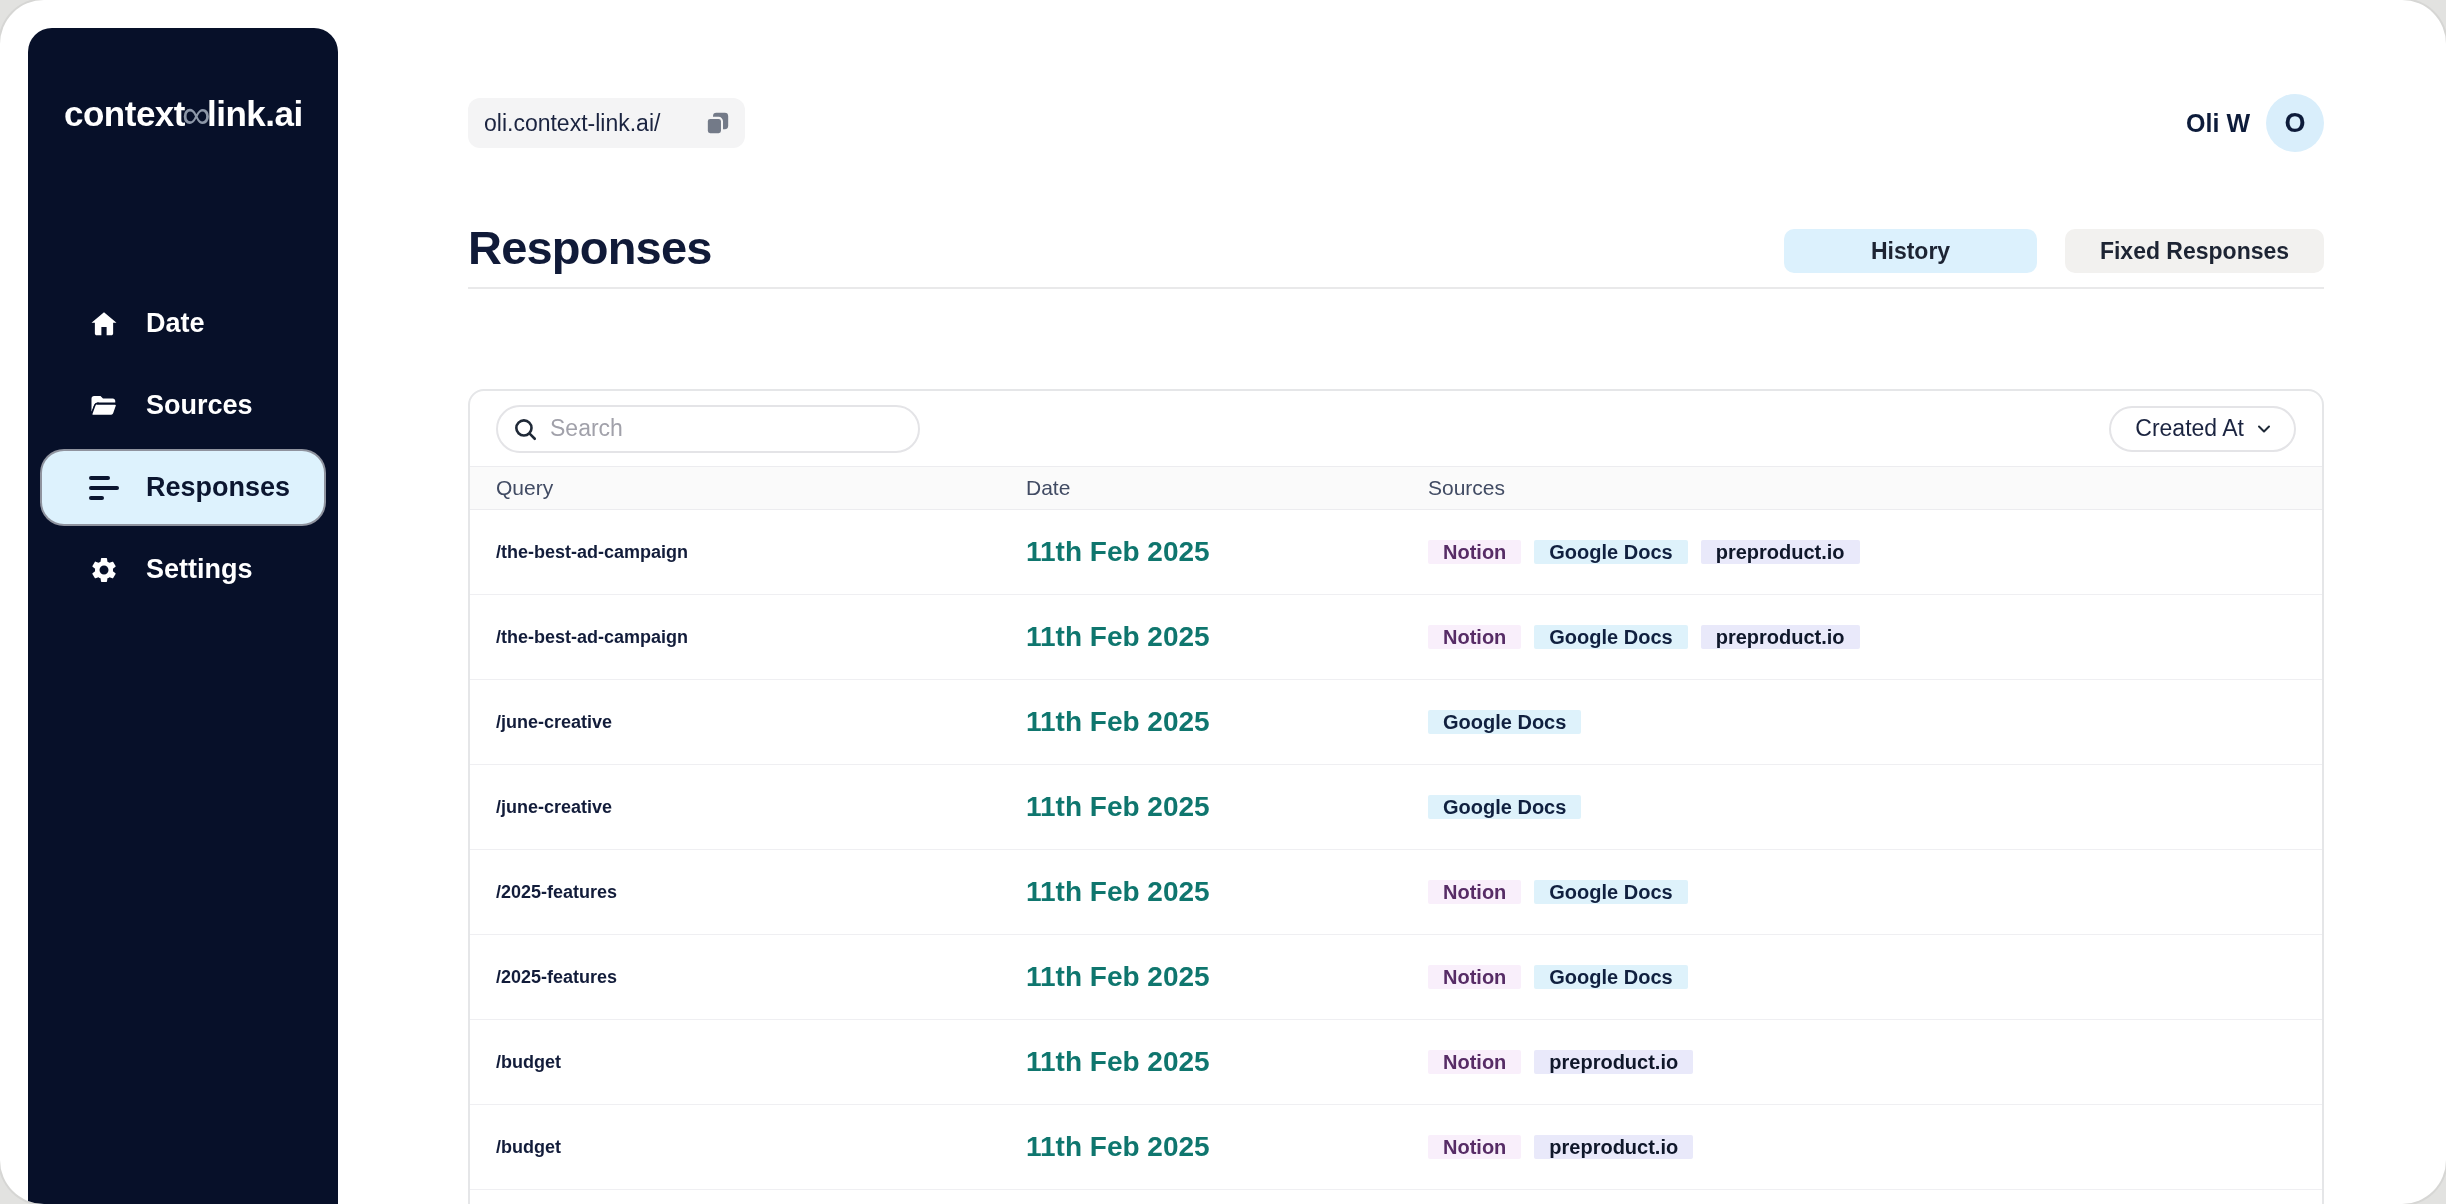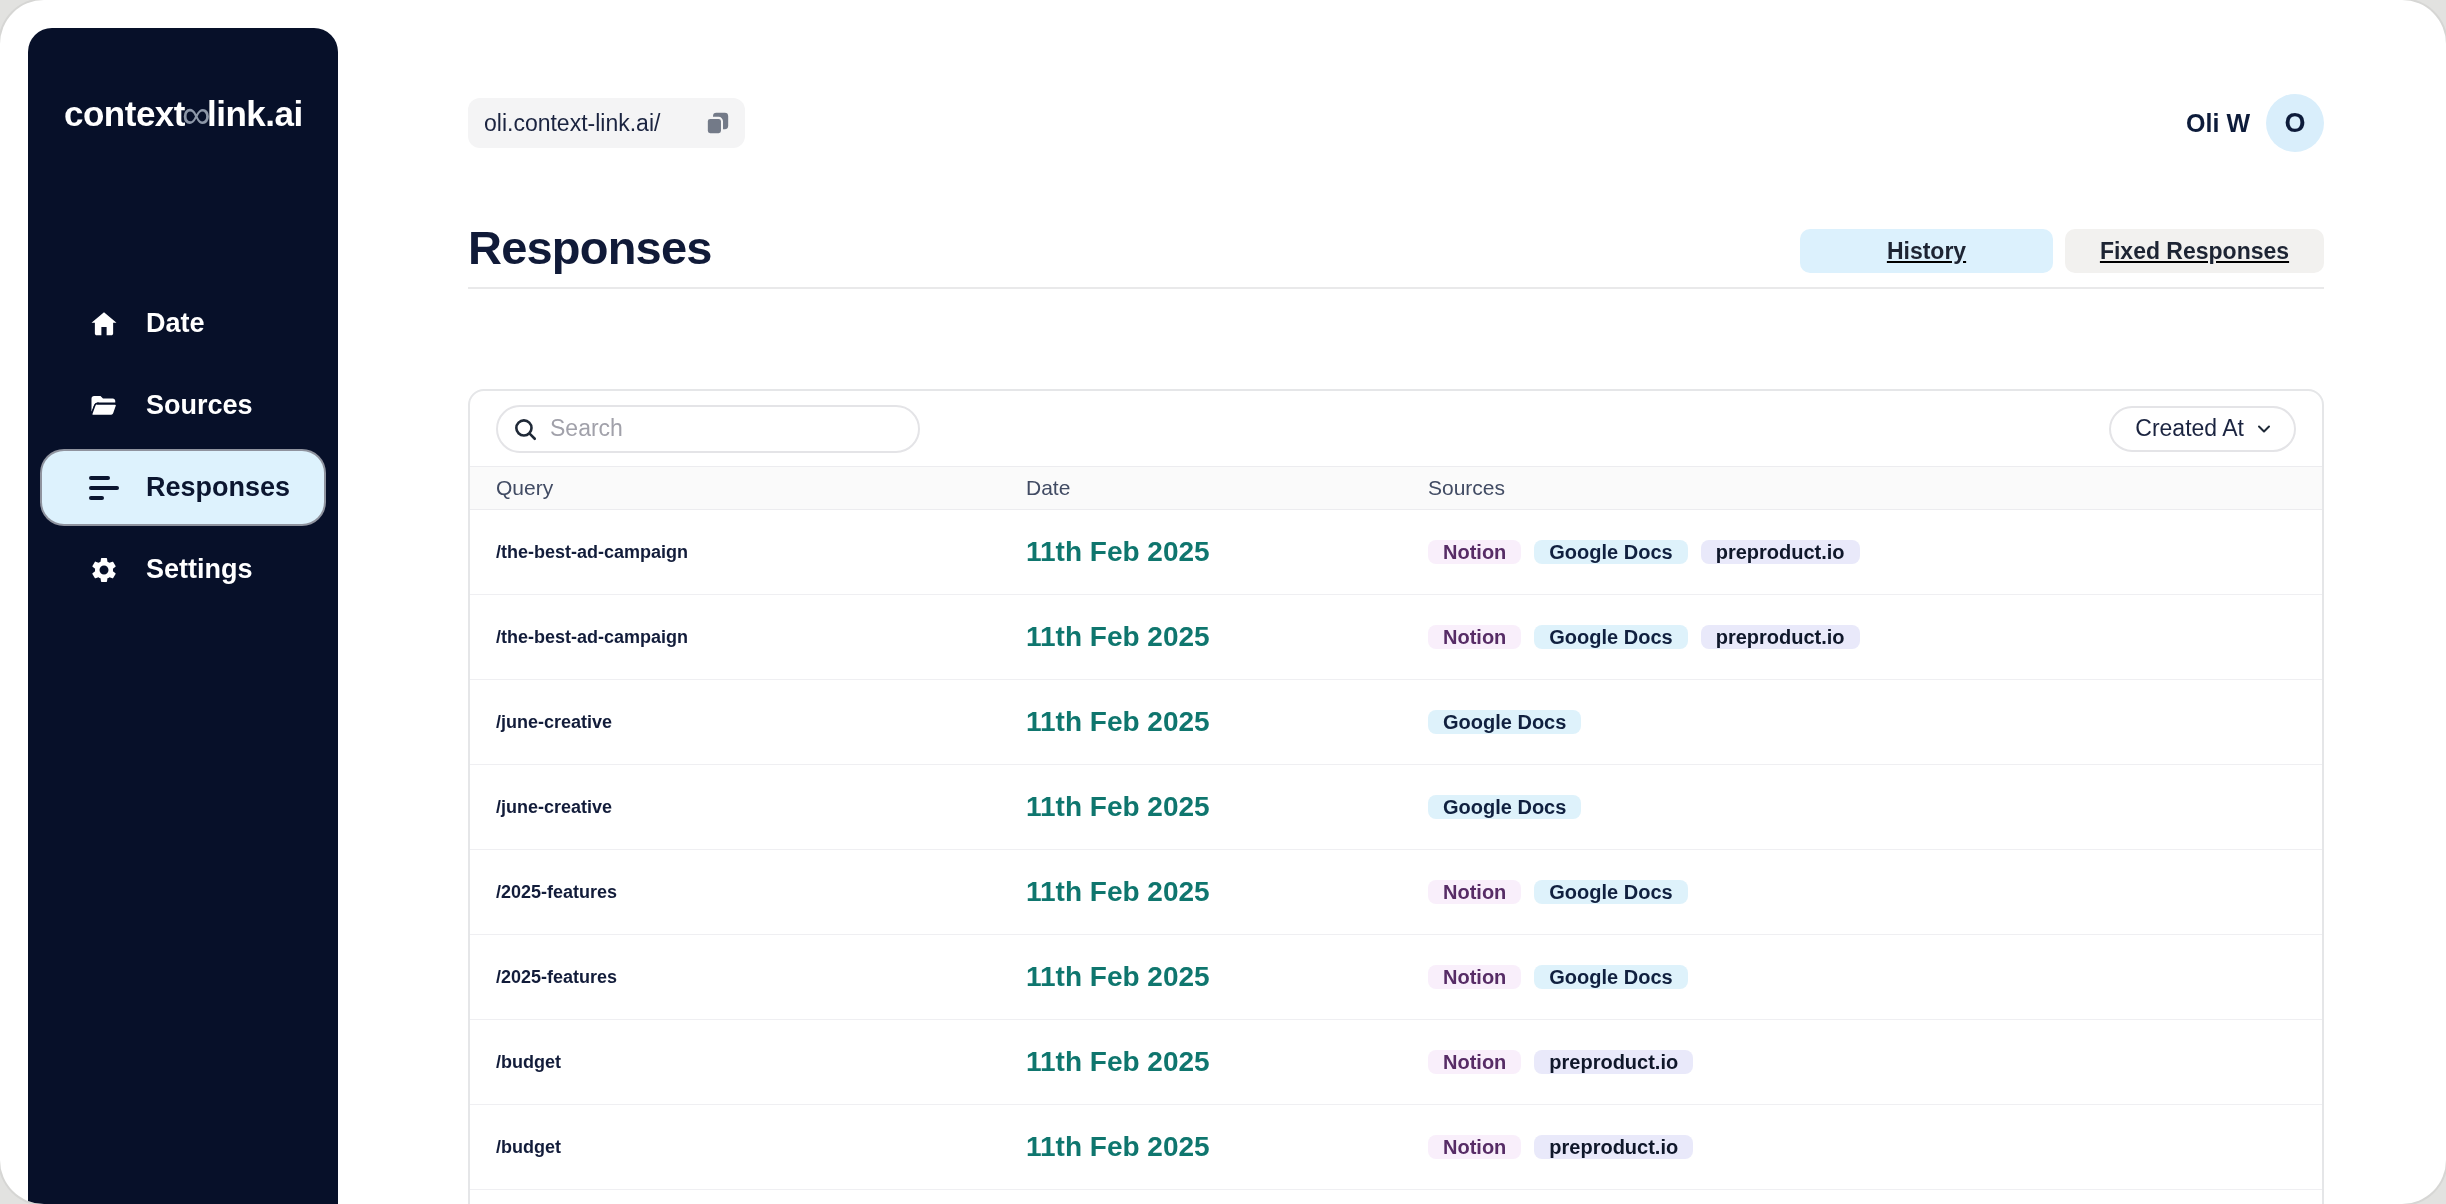--- a/index.html
+++ b/index.html
@@ -25,21 +25,21 @@
 
   .topbar { margin-top:94px; display:flex; align-items:center; justify-content:space-between; }
   .urlbar { display:flex; align-items:center; justify-content:space-between; width:277px; height:50px; background:#f4f4f5; border-radius:12px; padding:0 14px 0 16px; }
   .urlbar .url { font-size:23px; font-weight:500; color:#1b2440; }
   .user { display:flex; align-items:center; gap:16px; }
   .user .uname { font-size:25px; font-weight:700; color:#0d1b3a; }
   .avatar { width:58px; height:58px; border-radius:50%; background:#d9eefb; display:flex; align-items:center; justify-content:center; font-size:27px; font-weight:700; color:#0d1b3a; cursor:pointer; }
 
   .page-head { margin-top:68px; display:flex; align-items:flex-end; justify-content:space-between; }
   .page-title { font-size:47px; font-weight:700; letter-spacing:-0.8px; color:#101a38; }
-  .tabs { display:flex; gap:12px; margin-bottom:2px;text-decoration:underline; }
+  .tabs { display:flex; gap:28px; margin-bottom:2px; }
   .tab { height:44px; border-radius:10px; border:none; font-family:inherit; font-size:23px; font-weight:600; color:#1d2433; display:flex; align-items:center; justify-content:center; cursor:pointer; }
   .tab.history { min-width:253px; background:#dcf1fd; }
   .tab.fixed { min-width:259px; background:#f2f1ef; }
 
   .head-divider { margin-top:12px; border:none; border-top:2px solid #e9e9ea; }
 
   
   .card { margin-top:100px; border:2px solid #e5e6e8; border-radius:16px; background:#ffffff; height:860px; overflow:hidden; }
   .card-toolbar { height:75px; display:flex; align-items:center; justify-content:space-between; padding:0 26px 0 26px; }
   .searchbox { position:relative; width:424px; height:48px; }
@@ -51,21 +51,21 @@
   .thead, .trow { display:grid; grid-template-columns:514px 386px 900px 1fr; align-items:center; padding:0 26px;gap:16px; }
   .thead { height:44px; background:#fafafa; border-top:1px solid #ececef; border-bottom:1px solid #ececef; color:#414b63; font-size:21px; font-weight:500; }
   .thead .h-resp { text-align:right; }
   .trow { height:85px; border-bottom:1px solid #efeff2; }
   .cell.query { font-size:18px; font-weight:600; color:#121c3a; }
   .cell.date { font-size:28px; font-weight:700; color:#0f766e; }
   .cell.sources { display:flex; gap:13px; }
   .cell.resp { text-align:right; }
   .view { font-size:23px; font-weight:500; color:#2563eb; cursor:pointer; }
 
-  .badge { display:inline-flex; align-items:center; height:24px; padding:0 15px; border-radius:8px; font-size:20px; font-weight:600; white-space:nowrap; }
+  .badge { display:inline-flex; align-items:center; height:24px; padding:0 15px; border-radius:2px; font-size:20px; font-weight:600; white-space:nowrap; }
   .b-notion { background:#f9effb; color:#572c66; }
   .b-gdocs { background:#def2fb; color:#10203f; font-weight:700; }
   .b-pre { background:#e9e9fa; color:#0f172a; }
 </style>
 </head>
 <body>
 
 <div class="screen">
 
   <aside class="sidebar">

